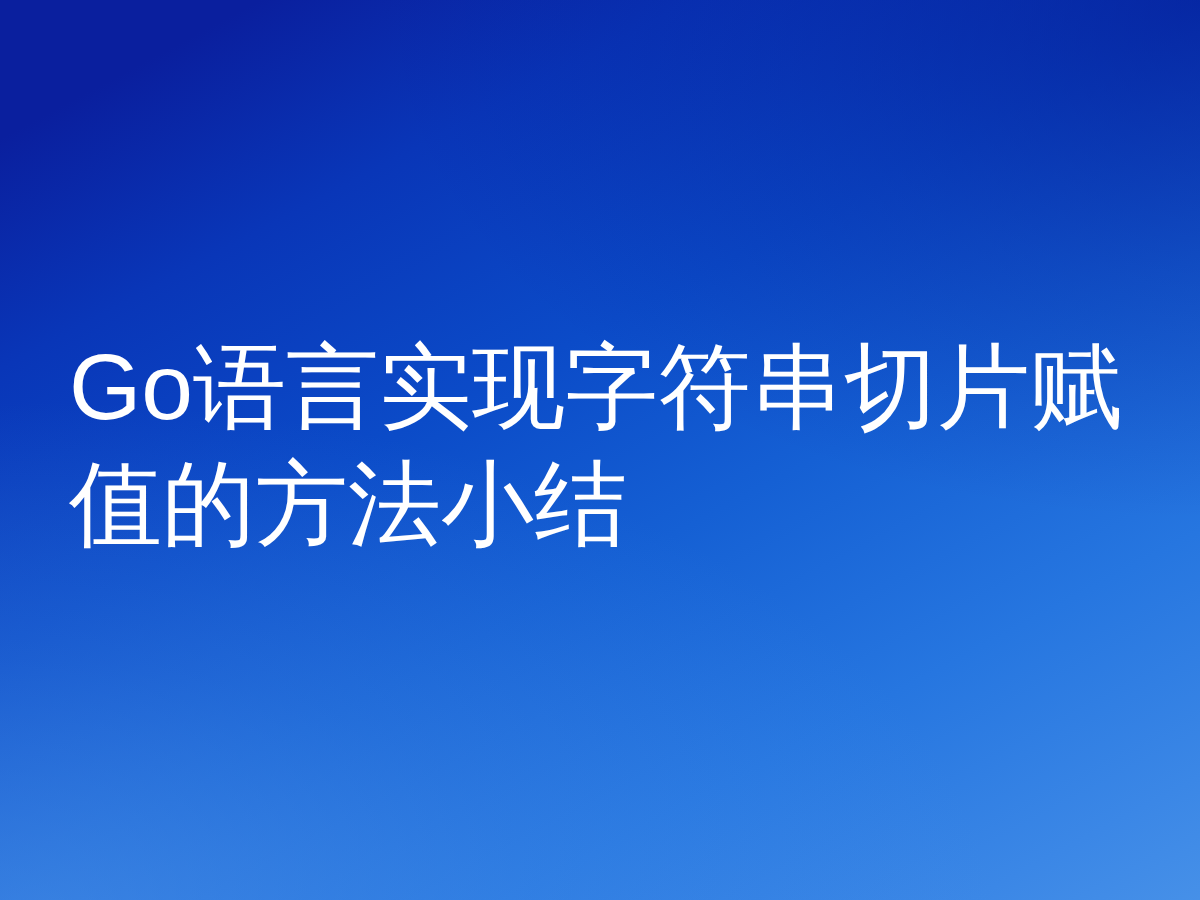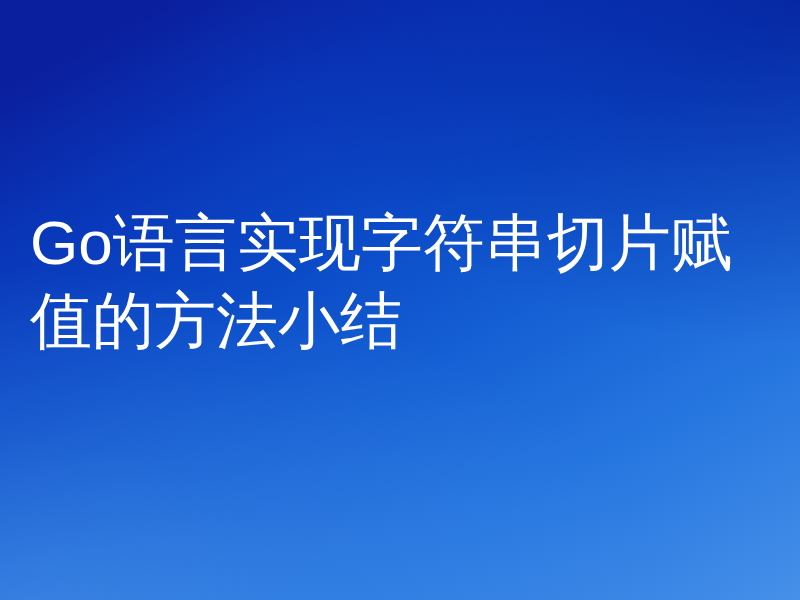--- a/index.html
+++ b/index.html
@@ -46,21 +46,21 @@
 
   
   .title-block {
     position: absolute;
     left: 30px;
     top: 204px;
     width: 756px;
   }
 
   .cover-title {
-    margin: 0;
+    margin: 16px;
     font-size: 62px;
     line-height: 78px;
     font-weight: 400;
     letter-spacing: 0px;
     color: #ffffff;
     word-break: break-word;
     white-space: normal;
   }
 </style>
 </head>

